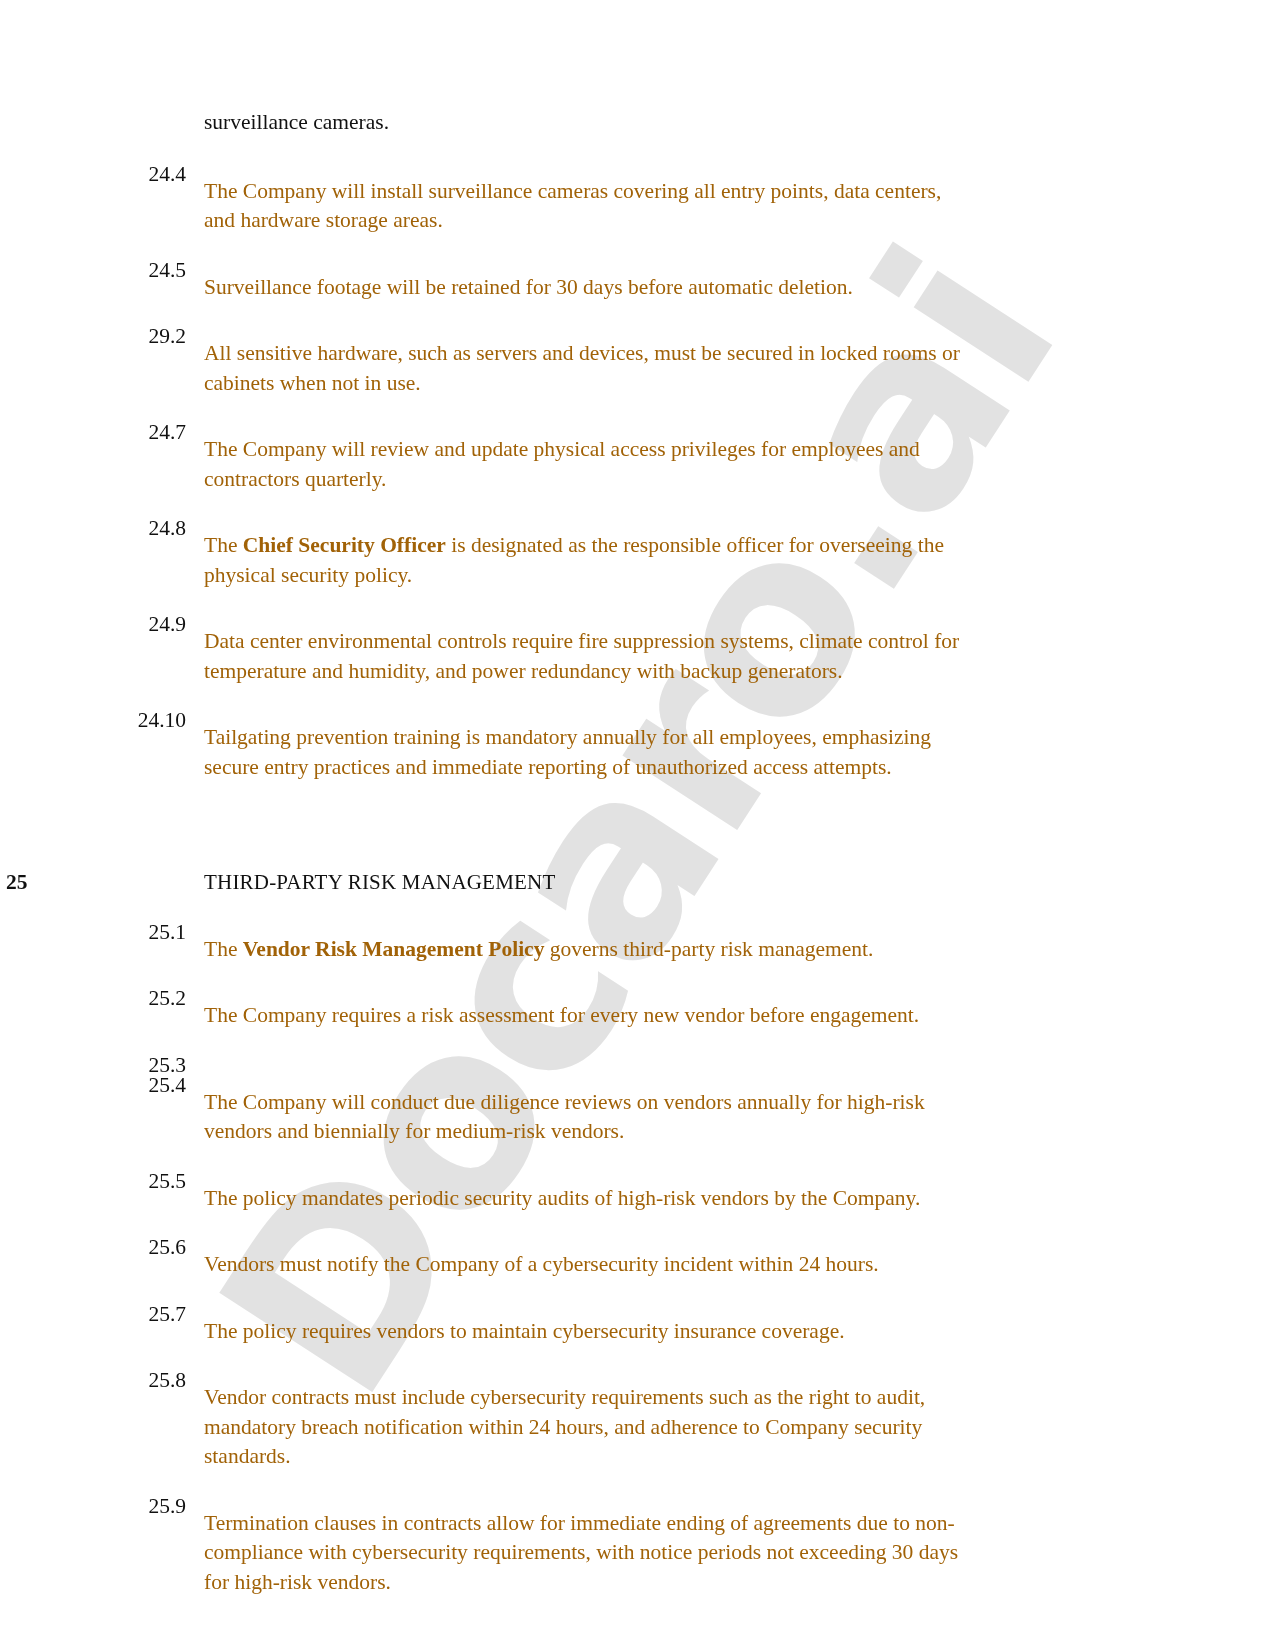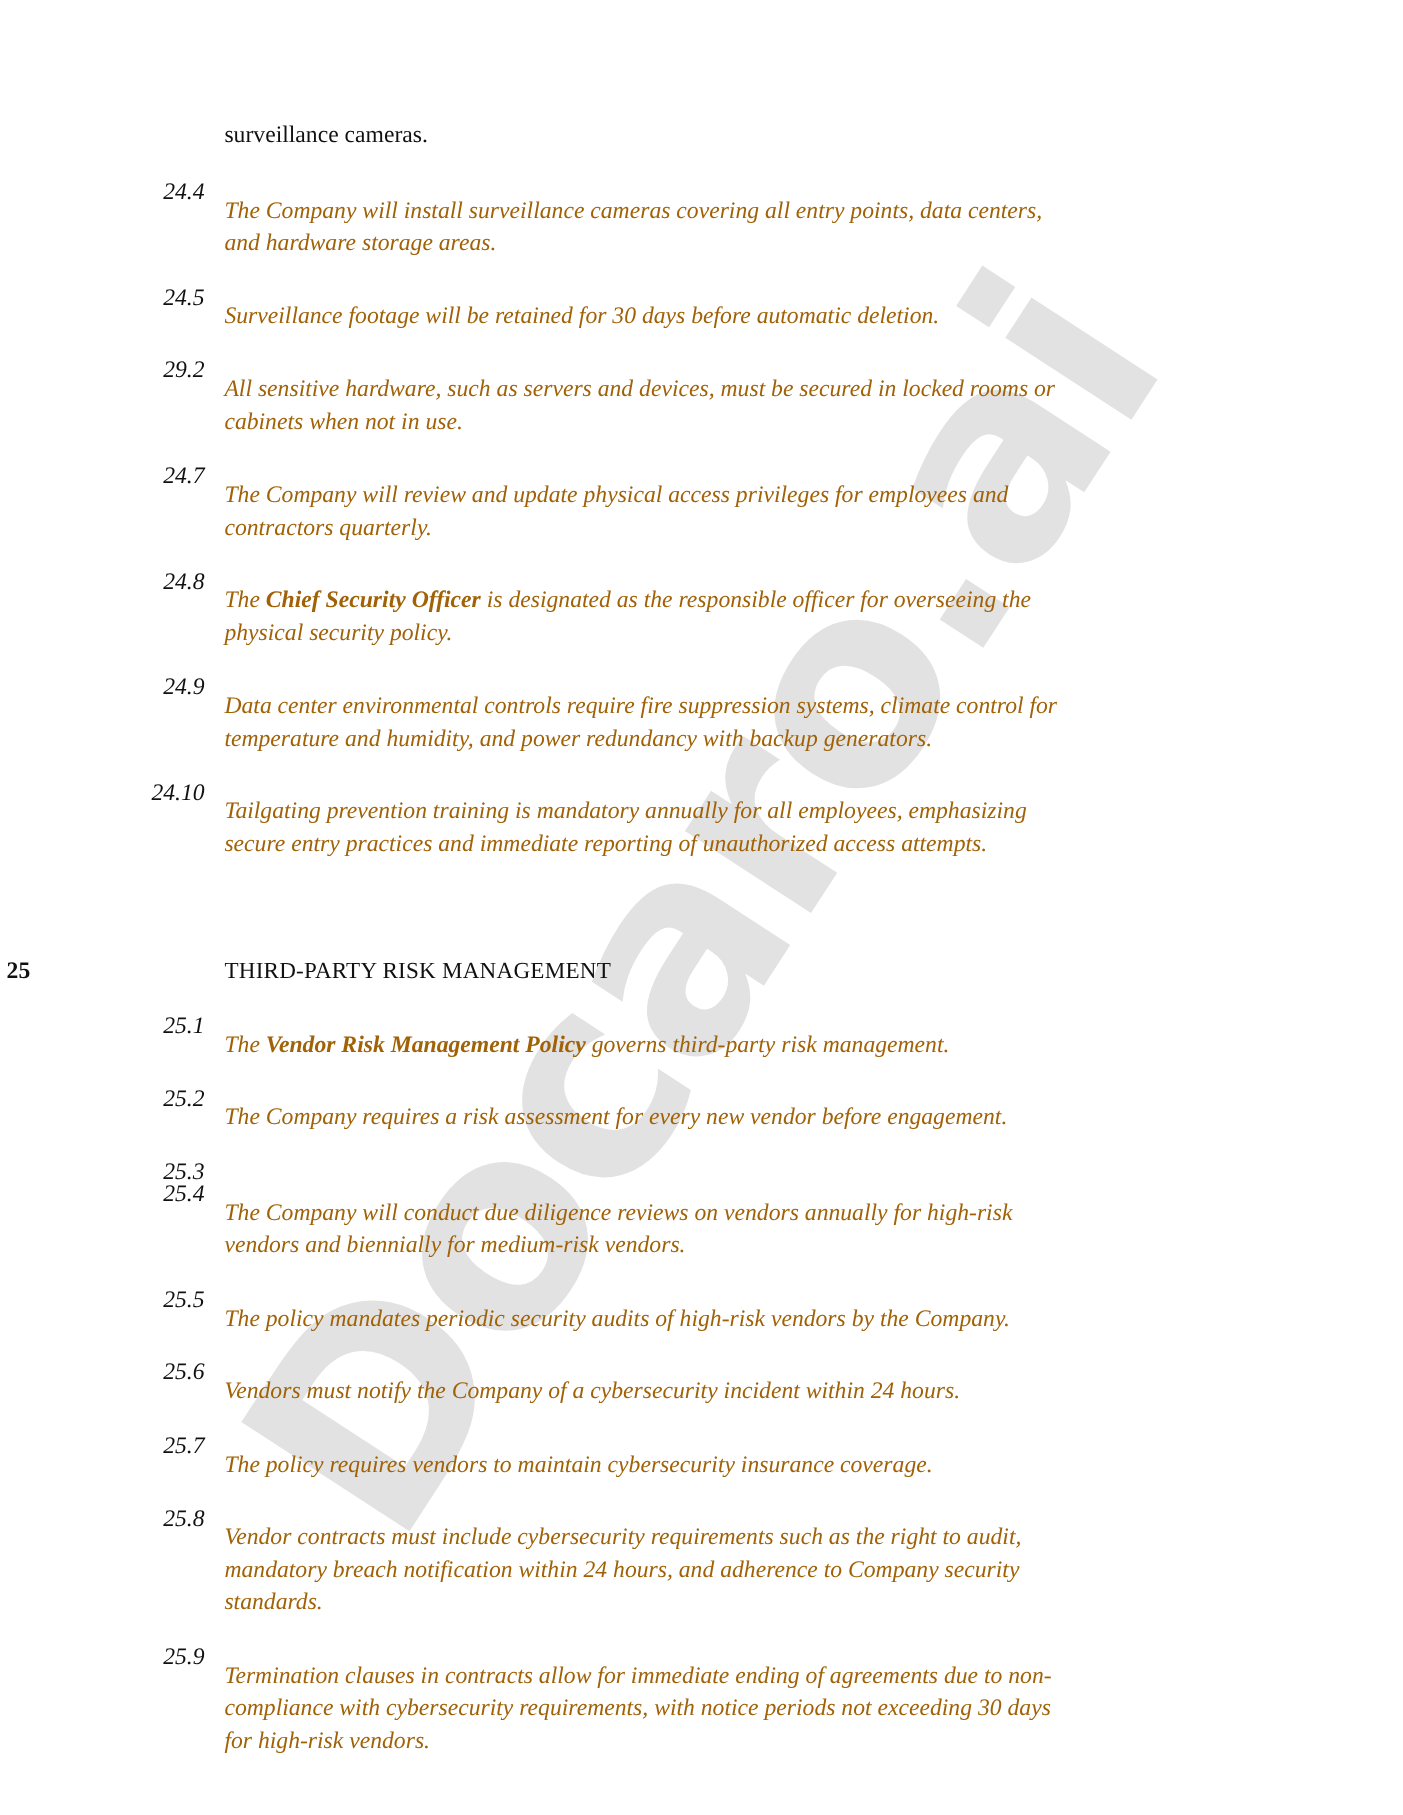--- a/index.html
+++ b/index.html
@@ -51,21 +51,20 @@
     width: 1155px;
     z-index: 2;
   }
 
   .clause {
     position: relative;
     display: flex;
     align-items: flex-start;
     padding: 0 200px 0 0;
     margin-bottom: 20px;
-    font-style: italic;
   }
   .clause-num {
     position: absolute;
     left: 0;
     width: 180px;
     text-align: right;
     font-size: 21.5px;
     line-height: 29.5px;
     color: #111111;
     white-space: nowrap;

